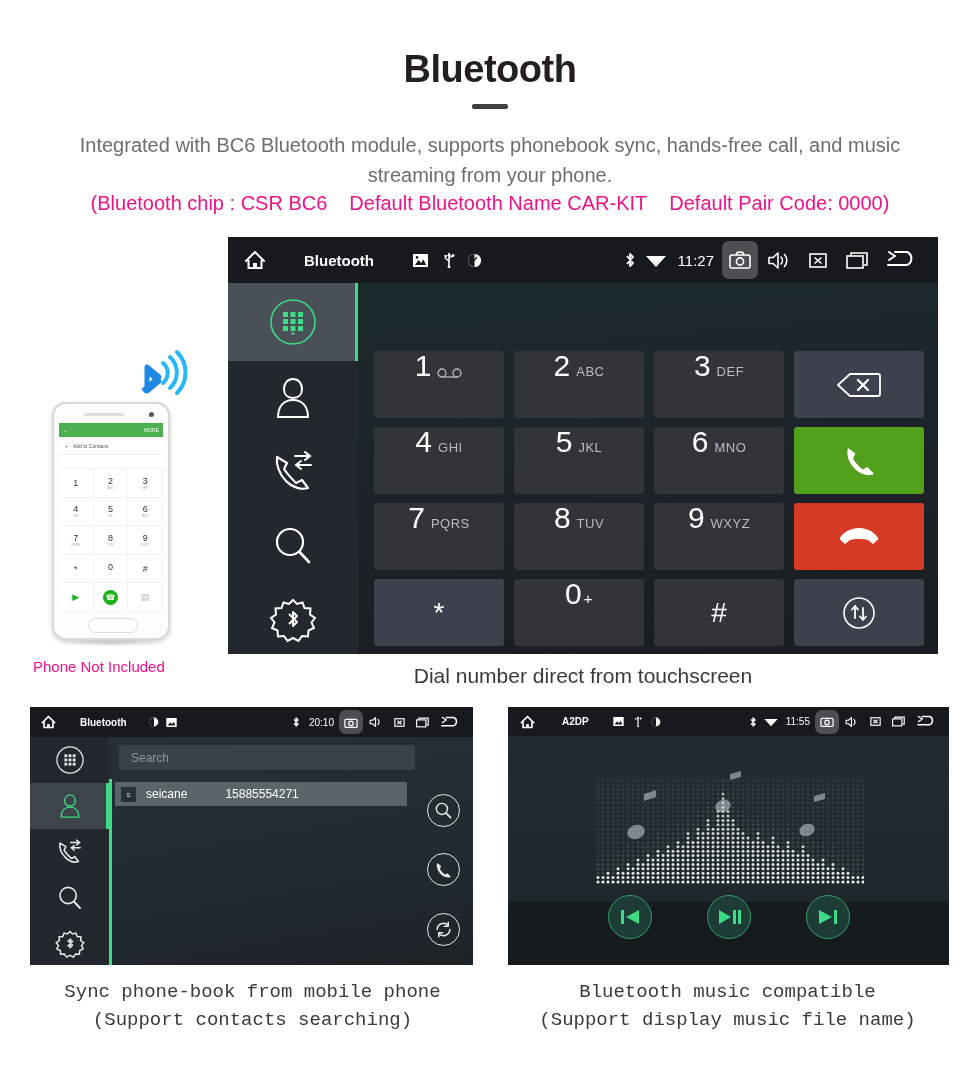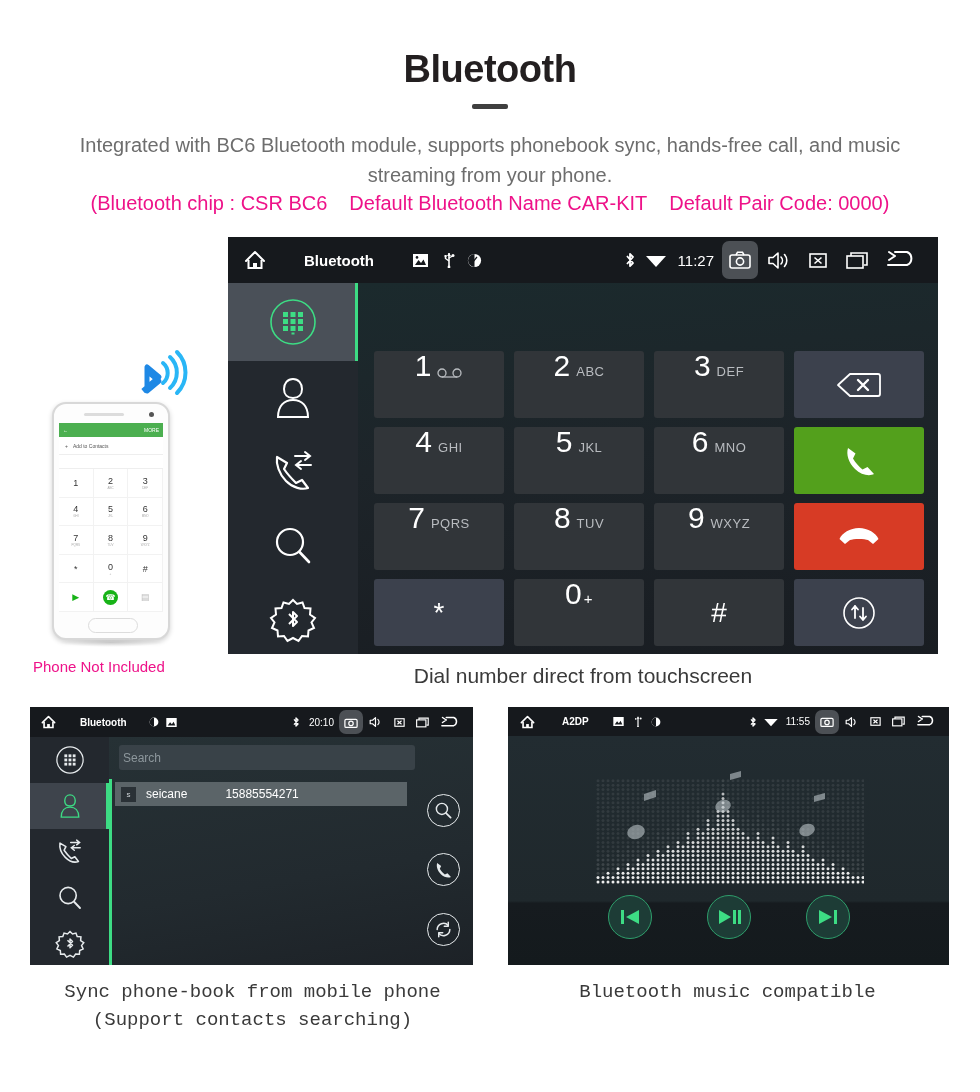--- a/index.html
+++ b/index.html
@@ -133,21 +133,21 @@
   #pb-unit .sb-title{ font-size:10px; margin-left:22px; }
   #pb-unit .hu-body{ top:30px; height:228px; }
   #pb-unit .sidebar{ width:79px; }
   #pb-unit .side-item{ height:46px; flex:none; }
   #pb-unit .side-item.active{ background:#3e444c; }
   .pb-content{ flex:1; position:relative;
     background:linear-gradient(170deg,#263135 0%,#222a2f 60%,#1d2227 100%); }
   .pb-search{
     position:absolute; left:10px; top:8px; right:58px; height:25px;
     background:#394248; border-radius:3px; display:flex; align-items:center;
-    padding:0 4px; color:#8d979c; font-size:12px;
+    padding:0 12px; color:#8d979c; font-size:12px;
   }
   .pb-list{ position:absolute; left:0; top:42px; right:58px; bottom:0;
     border-left:3px solid #3ddc84; }
   .pb-row{
     margin:3px 8px 0 3px; height:24px; background:#5b6468;
     display:flex; align-items:center; padding:0 6px; gap:10px; color:#fff;
   }
   .pb-av{ width:15px; height:15px; background:#2a3136; color:#cfd5d8;
     font-size:8px; display:flex; align-items:center; justify-content:center; }
   .pb-name{ font-size:12px; }
@@ -2043,15 +2043,16 @@
       </div>
     </div>
   </div>
 
   <div class="cap" id="cap-left">
     <div>Sync phone-book from mobile phone</div>
     <div>(Support contacts searching)</div>
   </div>
   <div class="cap" id="cap-right">
     <div>Bluetooth music compatible</div>
+    <div>(Support display music file name)</div>
   </div>
 
 </div>
 
 </body></html>

